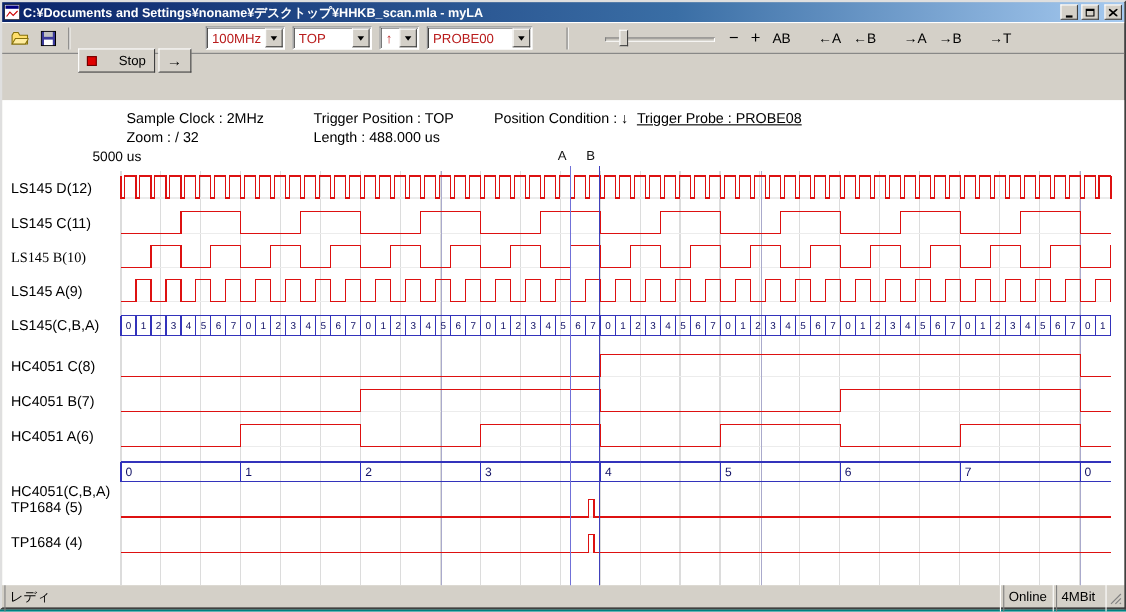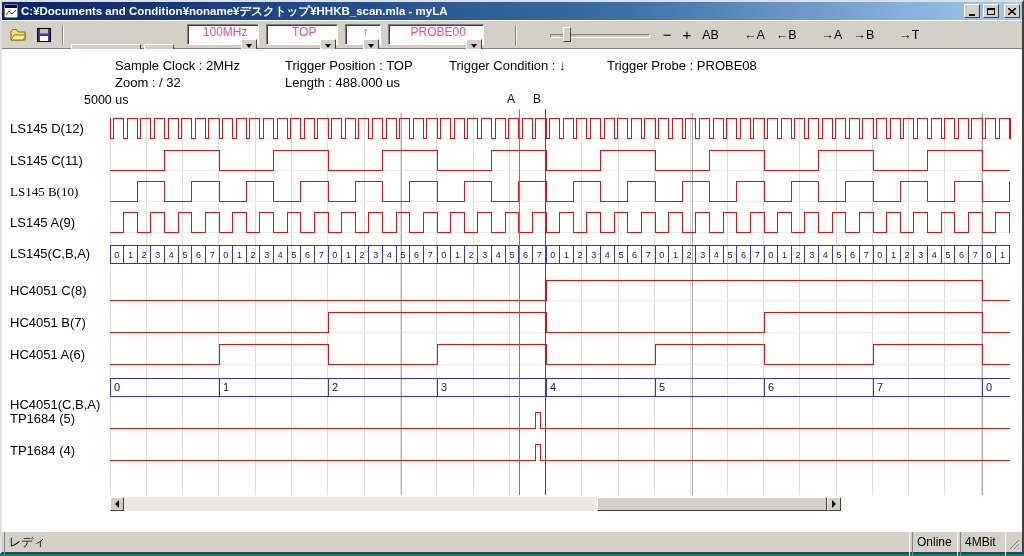--- a/index.html
+++ b/index.html
@@ -26,33 +26,33 @@
   .tb-icon-btn { width:23px; height:22px; background:none; border:1px solid transparent;
                  display:flex; align-items:center; justify-content:center; }
   .tb-btn { height:22px; border:1px solid; border-color:#fff #404040 #404040 #fff; background:#d4d0c8;
             font-size:12px; display:flex; align-items:center; gap:20px; padding:0 7px; color:#000;margin-top:41px; }
   .stop-square { width:9px; height:9px; background:#e00000; border:1px solid #700000; }
   .run-arrow { font-size:14px; font-weight:bold; }
   .flat-btn { border:none; background:none; font-size:12.5px; padding:0 4px; height:22px; color:#000;
               display:flex; align-items:center; }
   .combo { height:21px; background:#fff; border:1px solid; border-color:#808080 #fff #fff #808080;
            box-shadow:inset 1px 1px 0 #404040; display:flex; align-items:center; font-size:12px;
-           padding-left:5px; color:#ec4899;flex-direction:column; }
+           padding-left:5px; color:#b91c1c; }
   .combo .arrow-btn { width:16px; height:17px; margin-left:auto; margin-right:1px; background:#d4d0c8;
                       border:1px solid; border-color:#fff #404040 #404040 #fff;
                       display:flex; align-items:center; justify-content:center; }
   .tri-down { width:0; height:0; border:3px solid transparent; border-top:4px solid #000; margin-top:4px; }
   .w72 { width:72px; } .w36 { width:36px; } .w76 { width:96px; }
   .slider { width:100px; height:20px; position:relative; margin:0 6px 0 26px; }
   .slider-track { position:absolute; top:9px; left:0; right:0; height:4px; background:#c8c4bc;
                   border:1px solid; border-color:#808080 #fff #fff #808080; }
   .slider-thumb { position:absolute; left:13px; top:2px; width:8px; height:15px; background:#d4d0c8;
                   border:1px solid; border-color:#fff #404040 #404040 #fff; } .gap14 { margin-left:14px; }
   
-  .client { flex:1; background:#fff; position:relative; overflow:hidden; color:#000; }
+  .client { flex:1; background:#fff; position:relative; overflow:hidden; color:#000;margin-top:42px; }
   .info-text { position:absolute; font-size:13px; white-space:nowrap; }
   .time-label { position:absolute; left:82px; top:44px; font-size:12.5px; }
   #ch-labels { position:absolute; left:0; top:0; width:108px; height:100%; }
   .ch-label { position:absolute; left:8px; font-size:13px; white-space:nowrap; }
   #wave-svg { position:absolute; left:0; top:0; }
   
   .hscroll { position:absolute; left:108px; top:448px; width:731px; height:14px; background:#ece9e2; }
   .scroll-btn { position:absolute; top:0; width:14px; height:14px; background:#d4d0c8; border:1px solid;
                 border-color:#fff #404040 #404040 #fff; display:flex; align-items:center; justify-content:center; padding:0; }
   .tri-left  { width:0; height:0; border:4px solid transparent; border-right:4px solid #000; margin-left:-4px; }
@@ -73,21 +73,21 @@
 <div class="window">
 
   <div class="titlebar">
     <span style="display:flex;">
       <svg width="14" height="14">
           <rect x="0" y="0" width="14" height="14" fill="#fff" stroke="#000"></rect>
           <rect x="1" y="1" width="12" height="3" fill="#000080"></rect>
           <polyline points="2,11 5,7 8,10 12,6" fill="none" stroke="#cc0000"></polyline>
         </svg>
     </span>
-    <span class="title-text">C:¥Documents and Condition¥noname¥デスクトップ¥HHKB_scan.mla - myLA</span>
+    <span class="title-text">C:¥Documents and Settings¥noname¥デスクトップ¥HHKB_scan.mla - myLA</span>
     <button class="win-btn">
         <span class="glyph-min"></span>
       </button>
     <button class="win-btn">
         <span class="glyph-max"></span>
       </button>
     <button class="win-btn" style="margin-left:2px;">
       <svg width="8" height="7">
           <line x1="0" y1="0" x2="8" y2="7" stroke="#000" stroke-width="1.6"></line>
           <line x1="8" y1="0" x2="0" y2="7" stroke="#000" stroke-width="1.6"></line>
@@ -153,22 +153,22 @@
     <button class="flat-btn gap14">←A</button>
     <button class="flat-btn">←B</button>
     <button class="flat-btn gap14">→A</button>
     <button class="flat-btn">→B</button>
     <button class="flat-btn gap14">→T</button>
   </div>
 
   <div class="client">
     <span class="info-text" style="left:113px; top:9px;">Sample Clock : 2MHz</span>
     <span class="info-text" style="left:283px; top:9px;">Trigger Position : TOP</span>
-    <span class="info-text" style="left:447px; top:9px;">Trigger Condition : ↓</span>
-    <span class="info-text" style="left:605px; top:9px;">Trigger Probe : PROBE08</span>
+    <span class="info-text" style="left:447px; top:9px;">Position Condition : ↓</span>
+    <span class="info-text" style="left:577px; top:9px;text-decoration:underline;">Trigger Probe : PROBE08</span>
     <span class="info-text" style="left:113px; top:26px;">Zoom : /  32</span>
     <span class="info-text" style="left:283px; top:26px;">Length : 488.000 us</span>
     <span class="time-label">5000 us</span>
 
     <div id="ch-labels">
         <div class="ch-label" style="top: 72px;">LS145 D(12)</div>
         <div class="ch-label" style="top: 104px;">LS145 C(11)</div>
         <div class="ch-label" style="top: 135px; font-family: Liberation Serif, serif;">LS145 B(10)</div>
         <div class="ch-label" style="top: 166px;">LS145 A(9)</div>
         <div class="ch-label" style="top: 197px;">LS145(C,B,A)</div>

